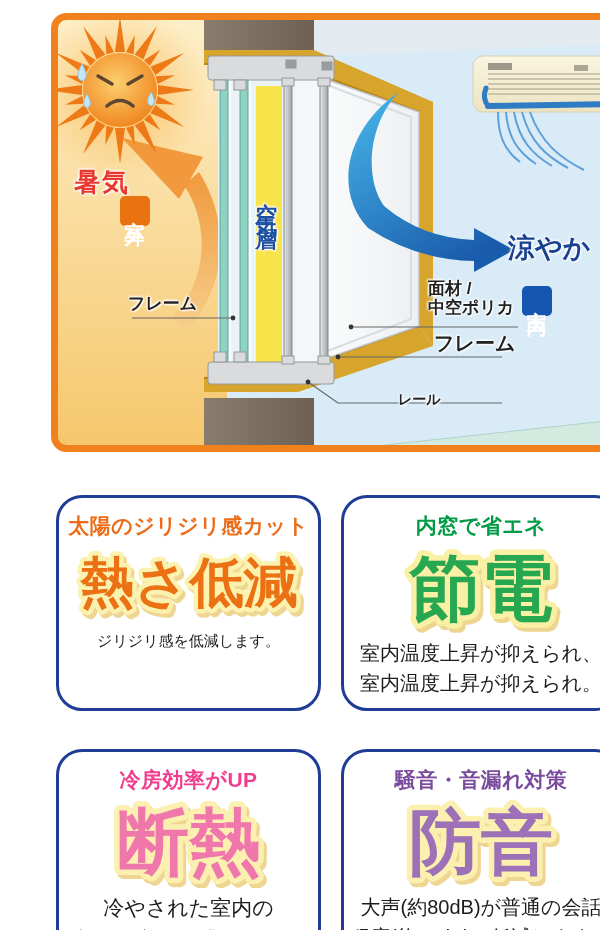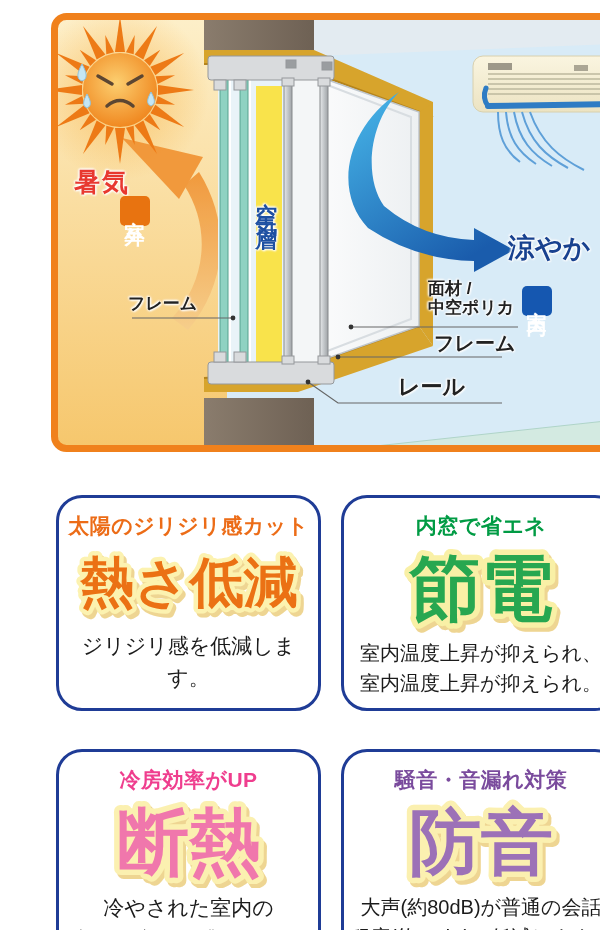--- a/index.html
+++ b/index.html
@@ -17,21 +17,21 @@
   .lab {
     position:absolute; font-weight:800; white-space:nowrap; color:#222;
     text-shadow:0 0 3px #fff, 0 0 3px #fff, 1px 1px 2px #fff, -1px -1px 2px #fff;
     line-height:1.1;
   }
   .lab-heat  { left:38px;  top:168px; font-size:26px; font-weight:900; color:var(--heat-text,#E8382F); letter-spacing:2px; }
   .lab-cool  { left:472px; top:234px; font-size:27px; font-weight:900; color:var(--cool-text,#18418F); }
   .lab-glass { left:92px;  top:295px; font-size:17px; }
   .lab-face  { left:392px; top:280px; font-size:17px; }
   .lab-frame { left:398px; top:332px; font-size:20px; }
-  .lab-rail  { left:362px; top:375px; font-size:22px; }
+  .lab-rail  { left:362px; top:392px; font-size:14px; }
   .lab-air {
     left:218px; top:184px; font-size:22px; font-weight:900;
     color:var(--air-text,#1D50A2);
     writing-mode:vertical-rl; text-orientation:upright; letter-spacing:14px;
   }
   .vbadge {
     position:absolute; writing-mode:vertical-rl; text-orientation:upright;
     color:#fff; font-weight:900; font-size:20px; line-height:1;
     padding:9px 5px; border-radius:5px; letter-spacing:6px; text-align:center;
   }
@@ -267,21 +267,21 @@
     <div class="vbadge badge-indoor">室内</div>
   </div>
 
   <div class="cards">
 
     <div class="card card-r1" style="--head: #EC6C17; --word: #EB7114; --outline: #FCF2B0;">
       <div class="card-header">太陽のジリジリ感カット</div>
       <svg class="bigword" width="244" height="80" viewBox="0 0 244 80">
         <text class="word-text" x="122" y="40" font-size="54" stroke-width="9" text-anchor="middle" dominant-baseline="central">熱さ低減</text>
       </svg>
-      <div class="card-desc" style="font-size:21px">
+      <div class="card-desc" style="font-size:15px">
         <span>ジリジリ感を低減します。</span>
       </div>
     </div>
 
     <div class="card card-r1" style="--head: #009B44; --word: #27A750; --outline: #F9F0A6;">
       <div class="card-header">内窓で省エネ</div>
       <svg class="bigword" width="244" height="88" viewBox="0 0 244 88">
         <text class="word-text" x="122" y="46" font-size="72" stroke-width="11" text-anchor="middle" dominant-baseline="central">節電</text>
       </svg>
       <div class="card-desc">

